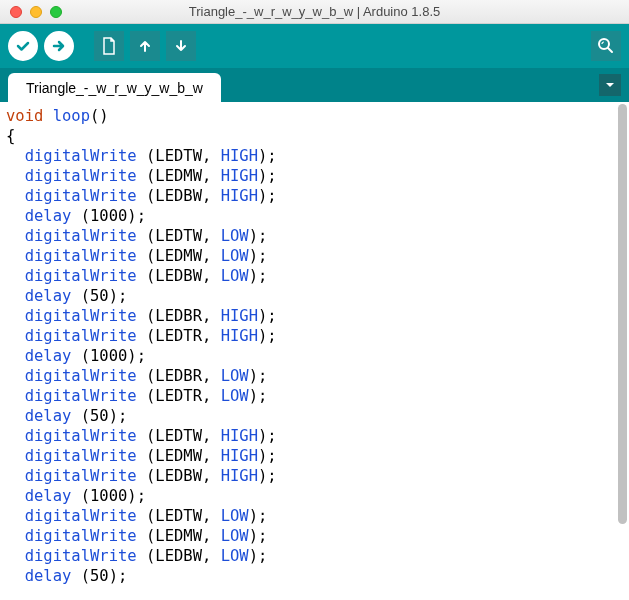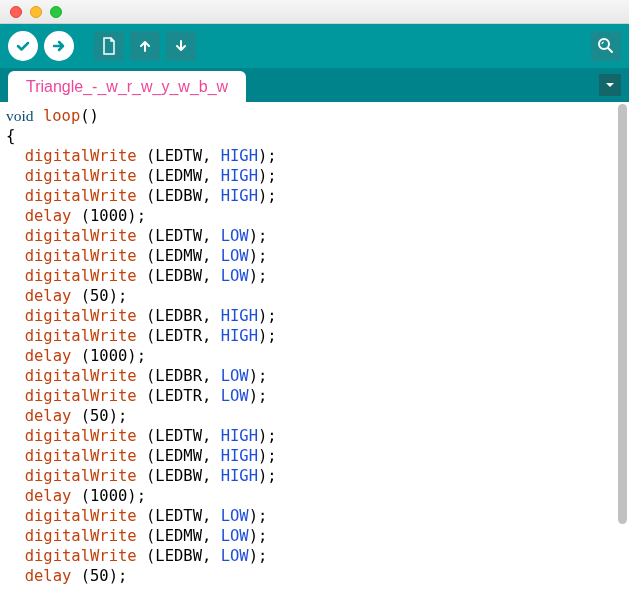--- a/index.html
+++ b/index.html
@@ -79,22 +79,22 @@
   .tabbar {
     height: 34px;
     background: #00838a;
     display: flex;
     align-items: flex-end;
     padding-left: 8px;
     position: relative;
   }
   .tab {
     background: #fff;
-    color: #ec4899;
-    font-size: 16px;
+    color: #000000;
+    font-size: 14px;
     padding: 7px 18px 6px 18px;
     border-top-left-radius: 6px;
     border-top-right-radius: 6px;
     cursor: pointer;
   }
   .tab-menu {
     position: absolute;
     right: 8px;
     top: 6px;
     width: 22px; height: 22px;
@@ -111,22 +111,22 @@
     background: #fff;
   }
   .editor {
     font-family: Menlo, Monaco, Consolas, monospace;
     font-size: 15.5px;
     line-height: 20px;
     padding: 4px 6px 4px 6px;
     white-space: pre;
     color: #000;
   }
-  .kw-type { color: #0c4a6e; font-family: Liberation Serif, serif; }
-  .kw-func { color: #c2410c; }
+  .kw-type { color: #c2410c; }
+  .kw-func { color: #1d4ed8; }
   .kw-const { color: #1d4ed8; }
   .paren { color: #000; }
   .punct { color: #000; }
   .scrollbar {
     position: absolute;
     right: 2px;
     top: 2px;
     width: 9px;
     height: calc(100% - 4px);
     background: transparent;
@@ -143,20 +143,21 @@
 </style>
 </head>
 <body>
 
 <div class="titlebar">
   <div class="traffic-lights">
     <div class="traffic-light tl-red"></div>
     <div class="traffic-light tl-yellow"></div>
     <div class="traffic-light tl-green"></div>
   </div>
+  <div class="title-text">Triangle_-_w_r_w_y_w_b_w | Arduino 1.8.5</div>
 </div>
 
 <div class="toolbar">
   <div class="tool-btn filled">
     <svg width="16" height="16" viewBox="0 0 16 16">
       <path d="M3 8 L6.5 11.5 L13 5" stroke="#00979d" stroke-width="2.5" fill="none" stroke-linecap="round" stroke-linejoin="round"></path>
     </svg>
   </div>
   <div class="tool-btn filled">
     <svg width="16" height="16" viewBox="0 0 16 16">

